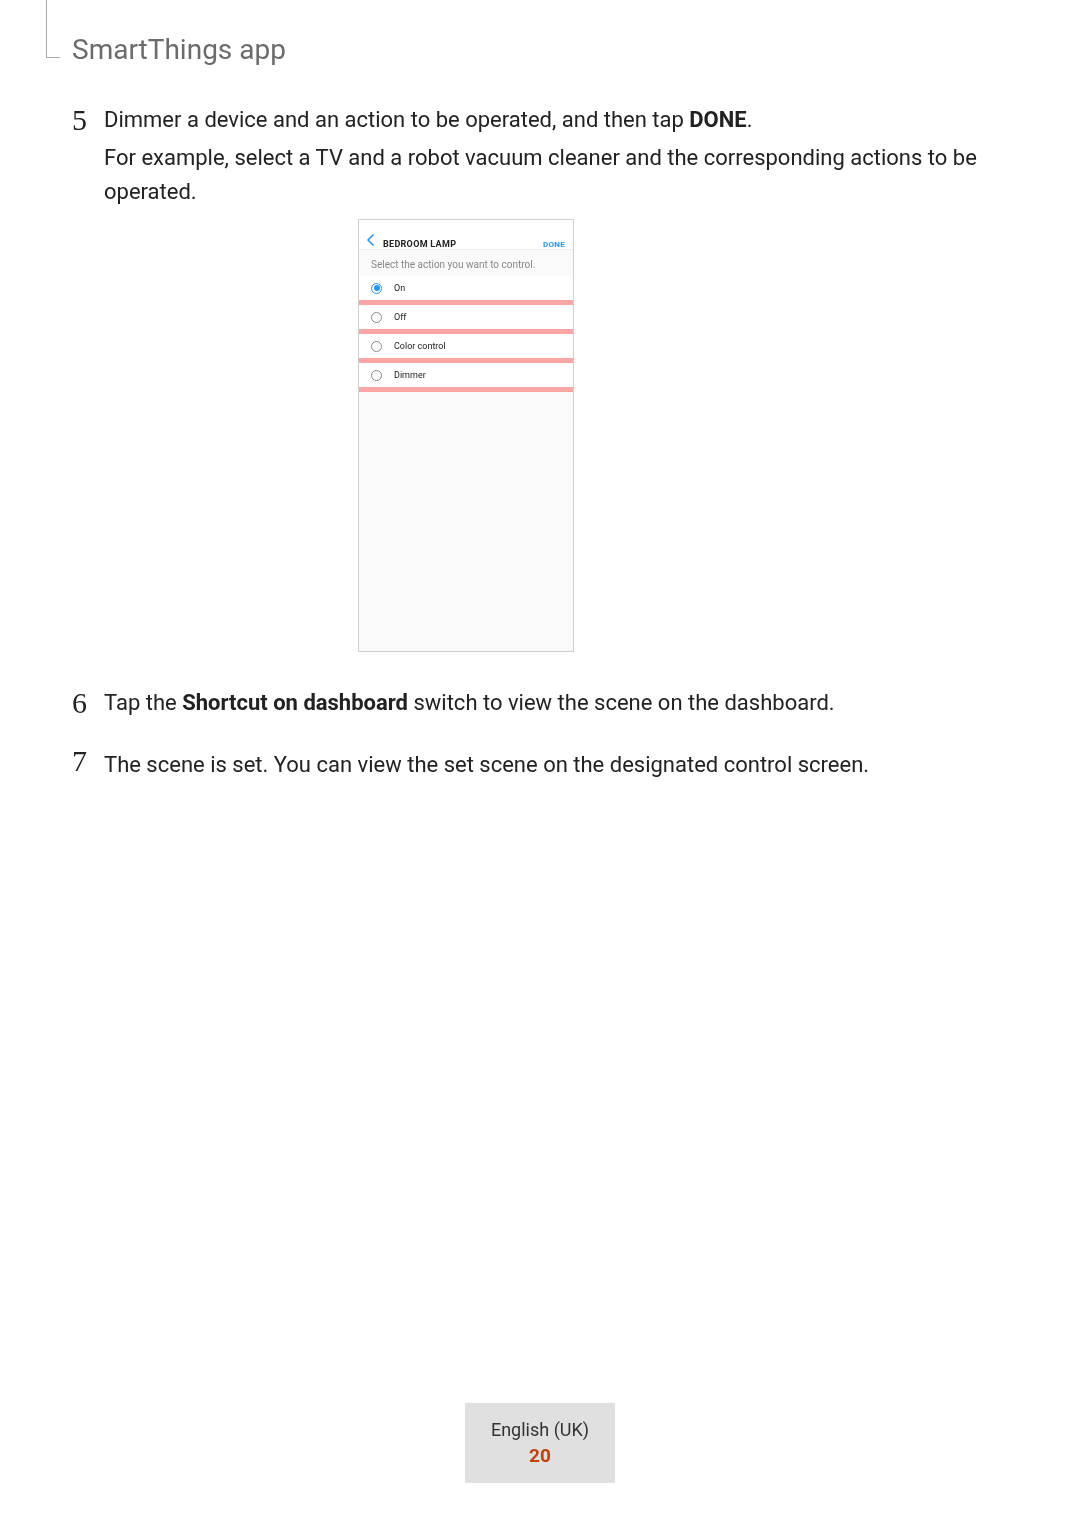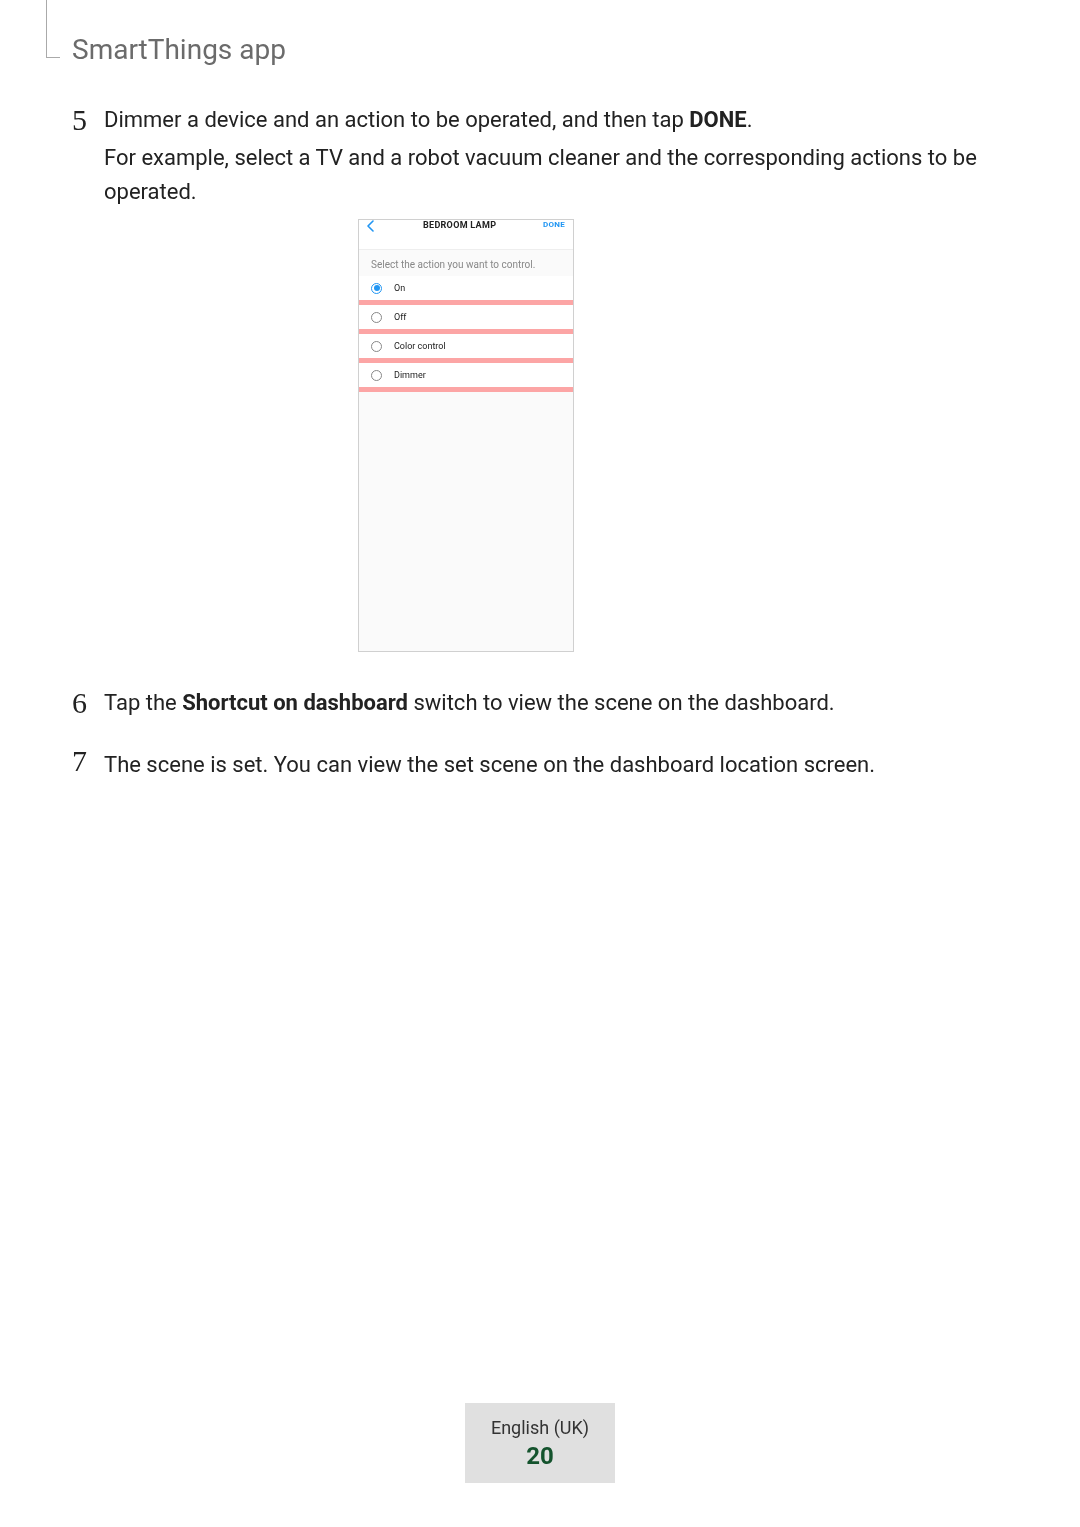--- a/index.html
+++ b/index.html
@@ -79,26 +79,25 @@
       top: 219px;
       width: 216px;
       height: 433px;
       border: 1.5px solid #d0d0d0;
       background: #fafafa;
       display: flex;
       flex-direction: column;
     }
     .screenshot-header {
       display: flex;
-      align-items: flex-start;
+      align-items: flex-end;
       height: 30px;
       padding: 0 8px;
       background: #fff;
       border-bottom: 1px solid #eee;
-      gap: 40px;
     }
     .back-icon {
       color: #2196F3;
       font-size: 13px;
       font-weight: 700;
       margin-right: 8px;
     }
     .screenshot-title {
       font-size: 9px;
       font-weight: 700;
@@ -169,23 +168,23 @@
       flex-direction: column;
       align-items: center;
       justify-content: center;
     }
     .footer-lang {
       font-size: 18px;
       color: #333;
       margin-bottom: 4px;
     }
     .footer-page {
-      font-size: 24px;
-      font-weight: 700;
-      color: #14532d;
+      font-size: 19px;
+      font-weight: 700;
+      color: #c2410c;
     }
   </style>
 </head>
 <body>
 
 <div class="top-border"></div>
 <div class="header">SmartThings app</div>
 
 <div class="step-row step-5">
   <div class="step-number">5</div>
@@ -233,20 +232,20 @@
   <div class="step-content">
     <p>
       <span>Tap the </span><span class="bold">Shortcut on dashboard</span><span> switch to view the scene on the dashboard.</span>
     </p>
   </div>
 </div>
 
 <div class="step-row step-7">
   <div class="step-number">7</div>
   <div class="step-content">
-    <p class="secondary">The scene is set. You can view the set scene on the dashboard location screen.</p>
+    <p class="secondary">The scene is set. You can view the set scene on the designated control screen.</p>
   </div>
 </div>
 
 <div class="footer">
   <div class="footer-lang">English (UK)</div>
   <div class="footer-page">20</div>
 </div>
 
 </body></html>

